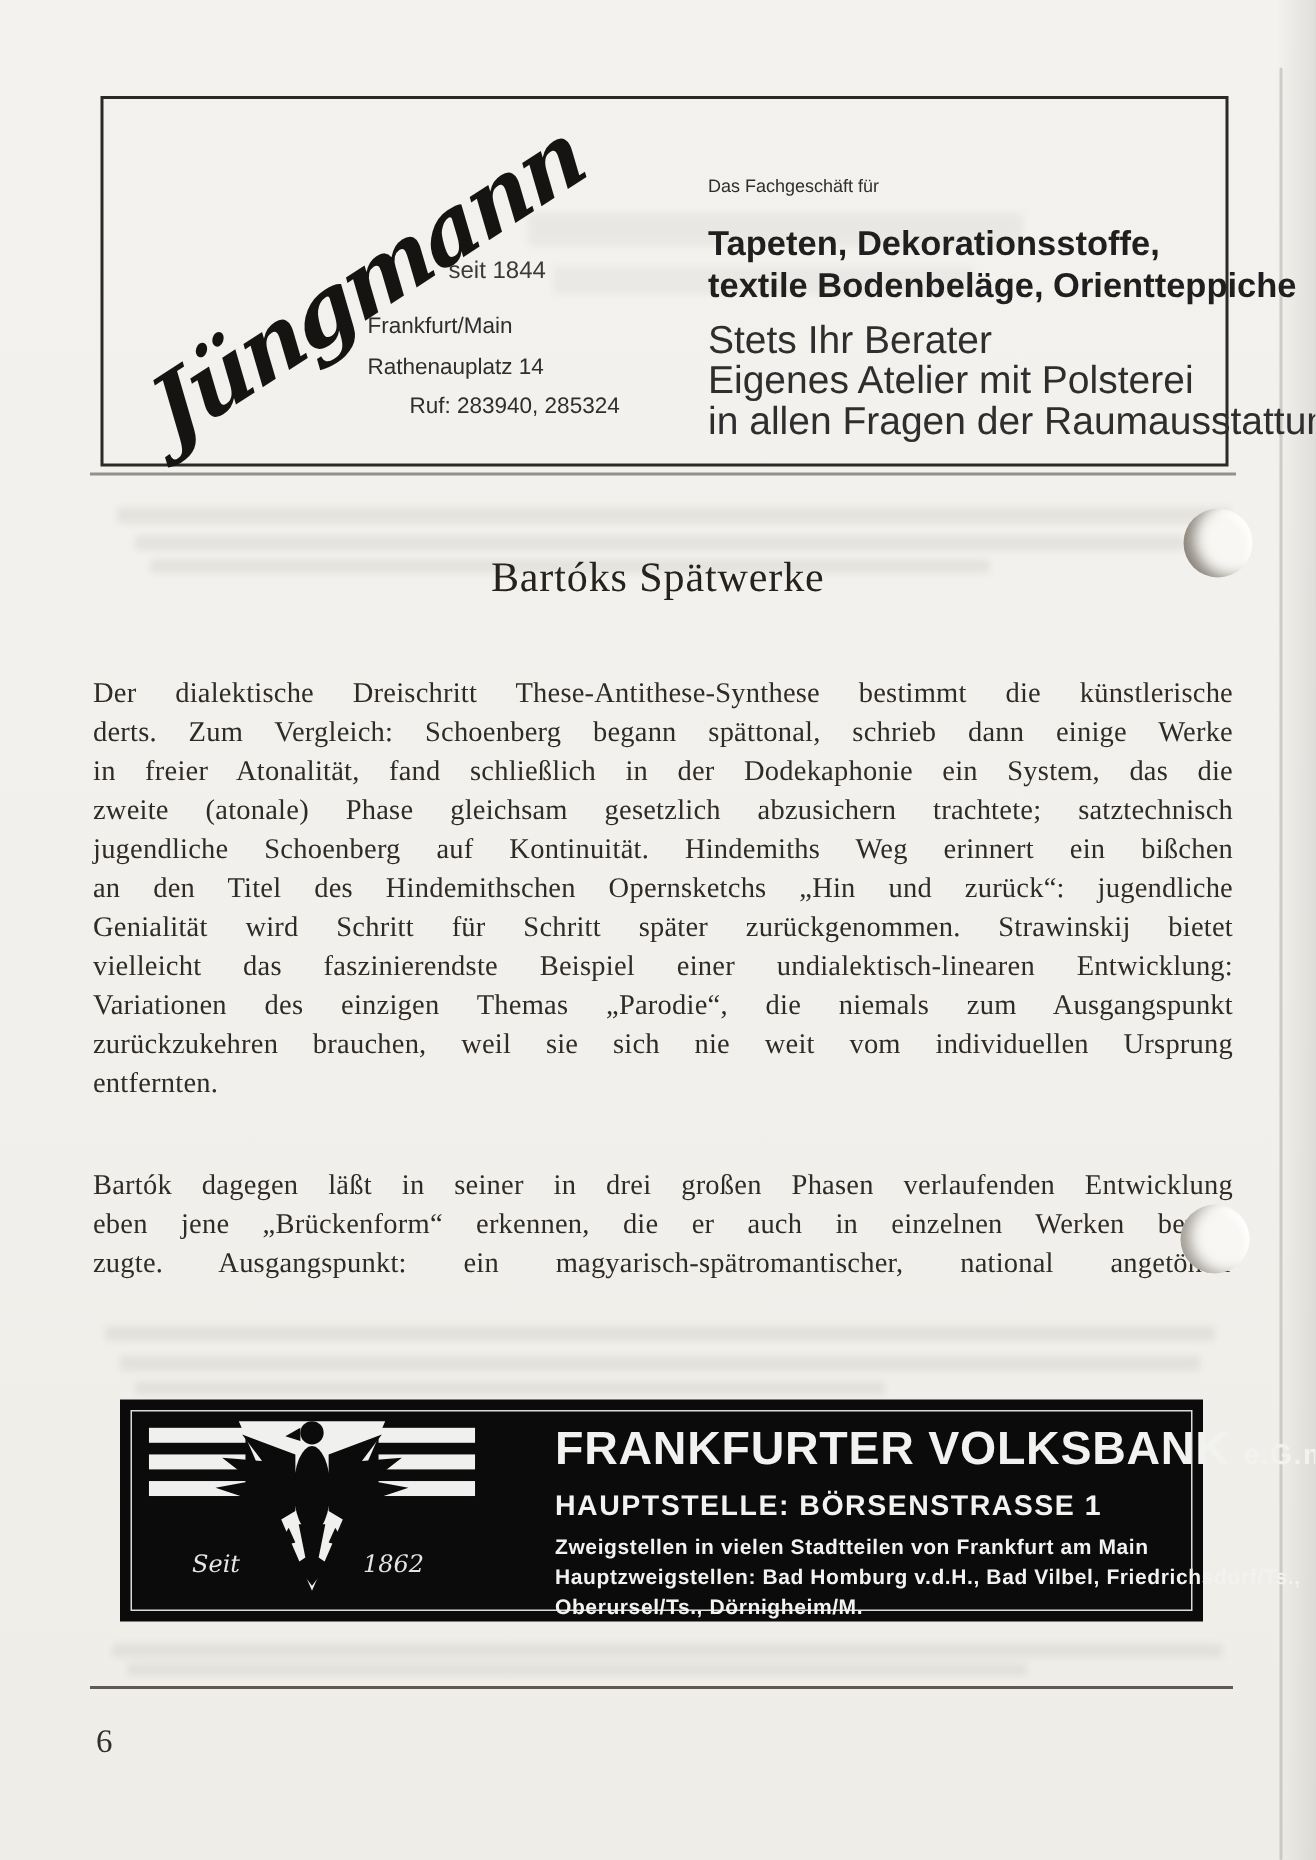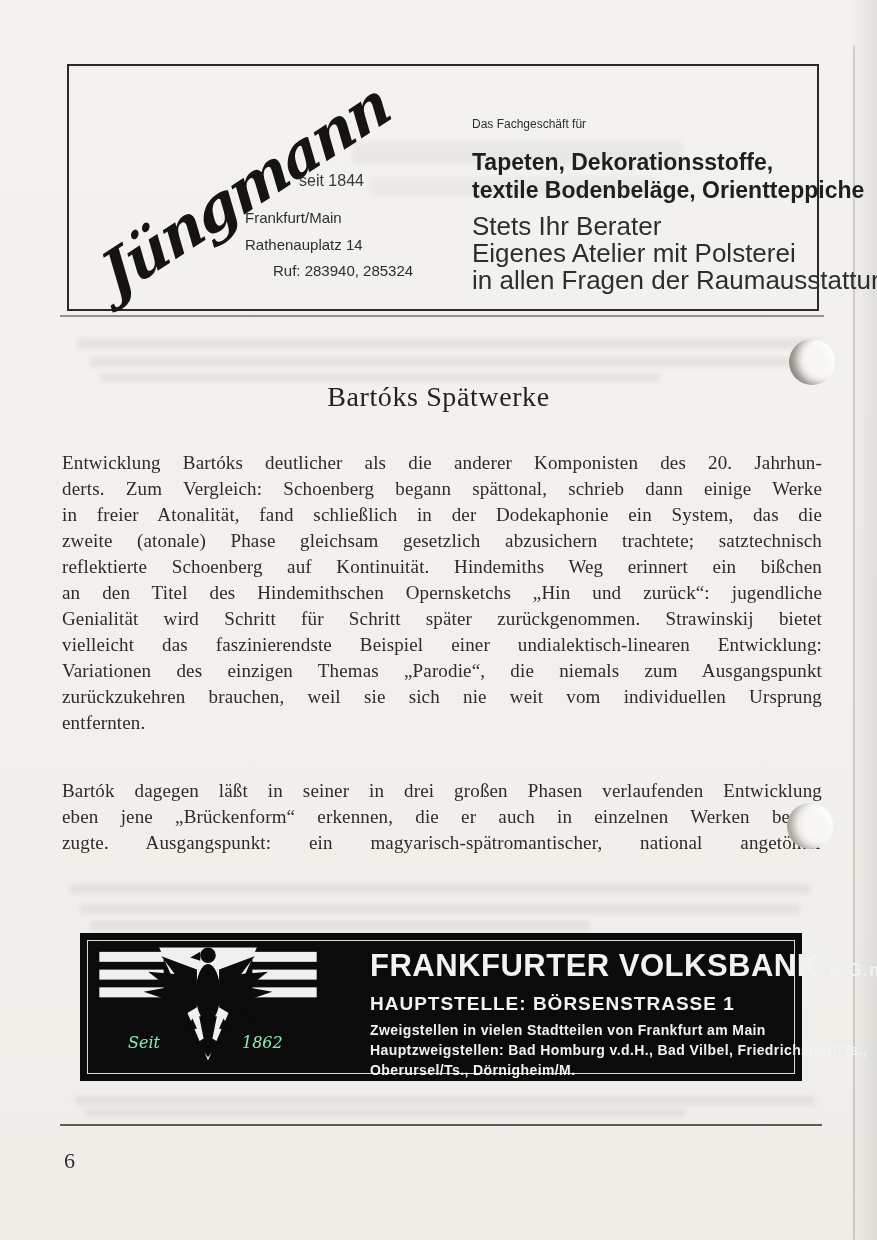--- a/index.html
+++ b/index.html
@@ -39,40 +39,40 @@
   
   .hole{position:absolute;width:46px;height:46px;border-radius:50%;
     background:#f8f7f4;z-index:6;
     box-shadow:inset 10px -3px 9px -3px rgba(72,64,52,.62),
                inset -3px 3px 5px rgba(255,255,255,.85);}
   .hole1{left:789px;top:339px;}
   .hole2{left:787px;top:803px;box-shadow:inset 9px -2px 9px -3px rgba(72,64,52,.5),
                inset -3px 3px 5px rgba(255,255,255,.85);}
 
   
-  .title{position:absolute;left:0;top:381px;width:877px;margin:0;
+  .title{position:absolute;left:0;top:370px;width:877px;margin:0;
     text-align:center;font-weight:normal;font-size:28px;letter-spacing:.6px;
     color:#26231f;}
   .bodytext{position:absolute;left:62px;width:760px;}
   .para1{top:450px;} .para2{top:778px;}
   .bline{font-size:19px;line-height:26px;letter-spacing:.15px;
     text-align:justify;text-align-last:justify;white-space:normal;color:#2f2b25;}
   .bline.noj{text-align:left;text-align-last:left;}
 
   
   .ghost{position:absolute;background:#5f5a4c;opacity:.09;filter:blur(2.5px);
     border-radius:2px;}
 
   
   .bank-ad{position:absolute;left:80px;top:933px;width:722px;height:148px;
     background:#0b0b0b;z-index:2;}
   .bank-frame{position:absolute;left:7px;top:7px;right:7px;bottom:7px;
     border:1.5px solid #dcdcda;}
   .bank-logo{position:absolute;left:14px;top:10px;width:228px;height:122px;}
-  .seit,.year{position:absolute;color:#86efac;font-family:"DejaVu Serif",serif;
+  .seit,.year{position:absolute;color:#e5e5e5;font-family:"DejaVu Serif",serif;
     font-style:italic;font-size:16px;}
   .seit{left:34px;top:90px;} .year{left:148px;top:90px;}
   .bank-text{position:absolute;left:290px;top:16px;color:#f2f2f1;
     font-family:"Liberation Sans",sans-serif;white-space:nowrap;}
   .bank-name{font-size:31px;font-weight:bold;line-height:34px;letter-spacing:.5px;}
   .bank-legal{font-size:19px;font-weight:bold;letter-spacing:1px;}
   .bank-l1{margin-top:6px;font-size:19px;font-weight:bold;letter-spacing:1px;}
   .bank-l2{margin-top:7px;font-size:14px;font-weight:bold;letter-spacing:.4px;}
   .bank-l3,.bank-l4{margin-top:4px;font-size:14px;font-weight:bold;letter-spacing:.4px;}
 
@@ -109,25 +109,25 @@
 
   <div class="ghost" style="left:78px;top:338px;width:742px;height:11px;"></div>
   <div class="ghost" style="left:90px;top:357px;width:700px;height:10px;"></div>
   <div class="ghost" style="left:100px;top:373px;width:560px;height:9px;"></div>
 
   <div class="hole hole1"></div>
 
   <h1 class="title">Bartóks Spätwerke</h1>
 
   <div class="bodytext para1">
-    <div class="bline">Entwicklung Bartóks deutlicher als die anderer Komponisten des 20. Jahrhun-</div>
+    <div class="bline">Der dialektische Dreischritt These-Antithese-Synthese bestimmt die künstlerische</div>
     <div class="bline">derts. Zum Vergleich: Schoenberg begann spättonal, schrieb dann einige Werke</div>
     <div class="bline">in freier Atonalität, fand schließlich in der Dodekaphonie ein System, das die</div>
     <div class="bline">zweite (atonale) Phase gleichsam gesetzlich abzusichern trachtete; satztechnisch</div>
-    <div class="bline">reflektierte Schoenberg auf Kontinuität. Hindemiths Weg erinnert ein bißchen</div>
+    <div class="bline">jugendliche Schoenberg auf Kontinuität. Hindemiths Weg erinnert ein bißchen</div>
     <div class="bline">an den Titel des Hindemithschen Opernsketchs „Hin und zurück“: jugendliche</div>
     <div class="bline">Genialität wird Schritt für Schritt später zurückgenommen. Strawinskij bietet</div>
     <div class="bline">vielleicht das faszinierendste Beispiel einer undialektisch-linearen Entwicklung:</div>
     <div class="bline">Variationen des einzigen Themas „Parodie“, die niemals zum Ausgangspunkt</div>
     <div class="bline">zurückzukehren brauchen, weil sie sich nie weit vom individuellen Ursprung</div>
     <div class="bline noj">entfernten.</div>
   </div>
 
   <div class="bodytext para2">
     <div class="bline">Bartók dagegen läßt in seiner in drei großen Phasen verlaufenden Entwicklung</div>

